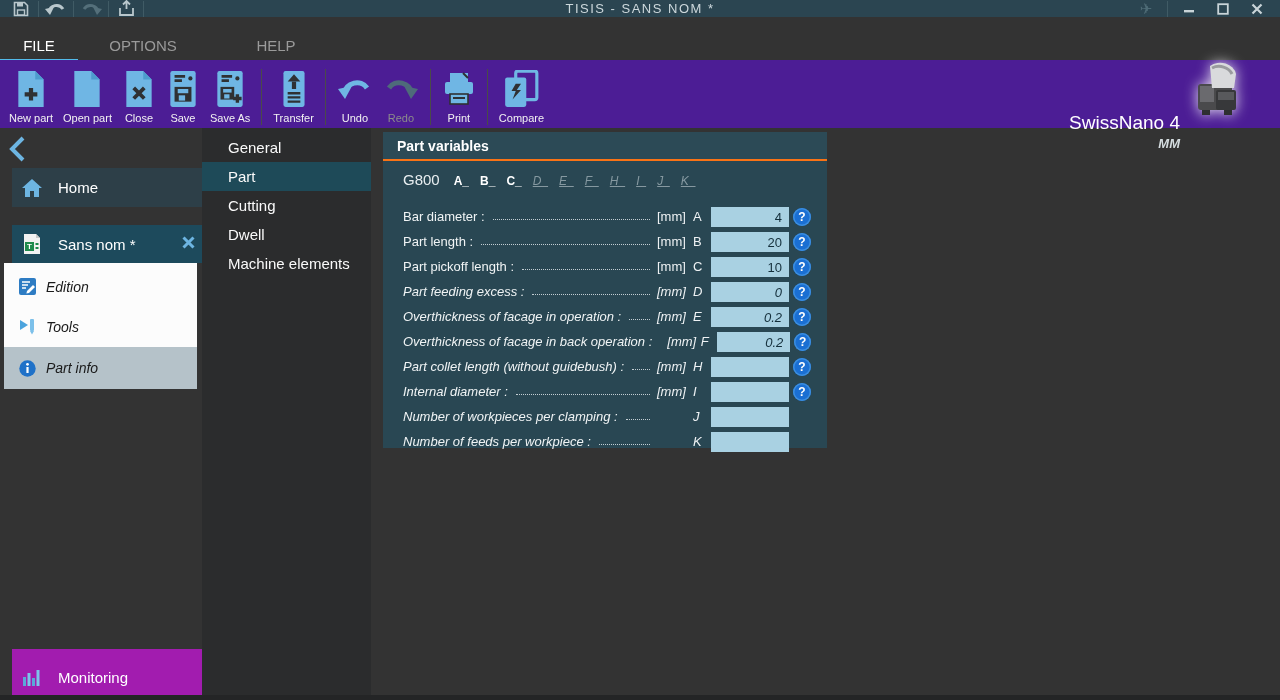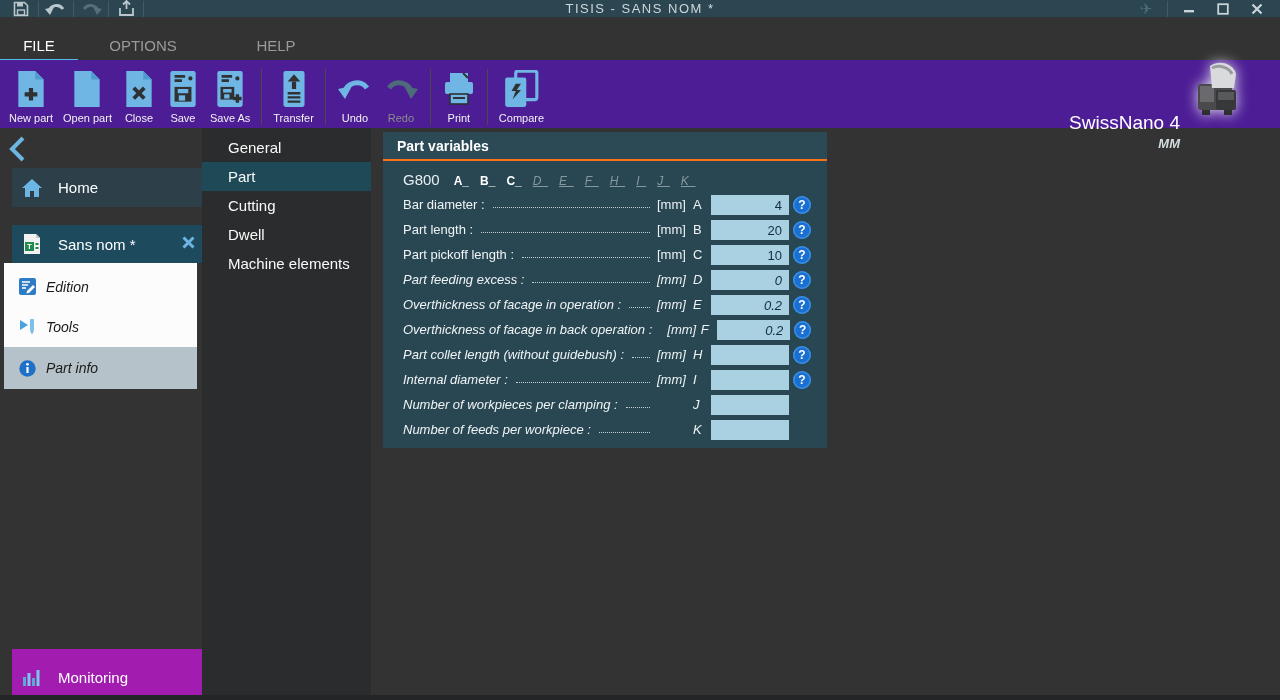--- a/index.html
+++ b/index.html
@@ -67,21 +67,21 @@
   
   .mainpanel { position:absolute; left:383px; top:132px; width:444px; height:316px; background:#294753; }
   .panel-header { height:29px; background:#2c4a56; border-bottom:2px solid #f97316; display:flex; align-items:center;
                   padding-left:14px; font-size:14px; font-weight:bold; color:#ffffff; }
   .g800-row { display:flex; align-items:baseline; padding:10px 0 2px 20px; font-size:15px; }
   .g800-label { color:#e8eef0; margin-right:14px; }
   .g-letter { margin-right:11px; font-size:12px; }
   .g-letter.set { font-weight:bold; color:#ffffff; }
   .g-letter.unset { font-style:italic; color:#8699a1;text-decoration:underline; }
 
-  .form-rows { padding:2px 16px 0 20px; }
+  .form-rows { padding:2px 16px 0 20px;margin-top:12px; }
   .form-row { height:25px; display:flex; align-items:center; font-size:13px; }
   .form-row .row-label { color:#f0f4f5; white-space:nowrap; }
   .form-row .leader { flex:1; border-bottom:1px dotted #c3ced3; margin:0 7px 4px 8px; height:10px; }
   .form-row .unit { width:36px; color:#eef2f4; }
   .form-row .letter { width:18px; color:#eef2f4; text-align:left; }
   .form-row .input { width:78px; height:21px; background:#a9d1e2; border-top:1px solid #294753;
                      color:#142f3b; display:flex; align-items:center; justify-content:flex-end;
                      padding-right:7px; font-size:13px; }
   .form-row .help { width:18px; height:18px; margin-left:4px; border-radius:50%; background:#1a6fd3;
                     box-shadow:0 0 0 1.5px #3c8ede inset; color:#fff; font-size:12px; font-weight:bold;

